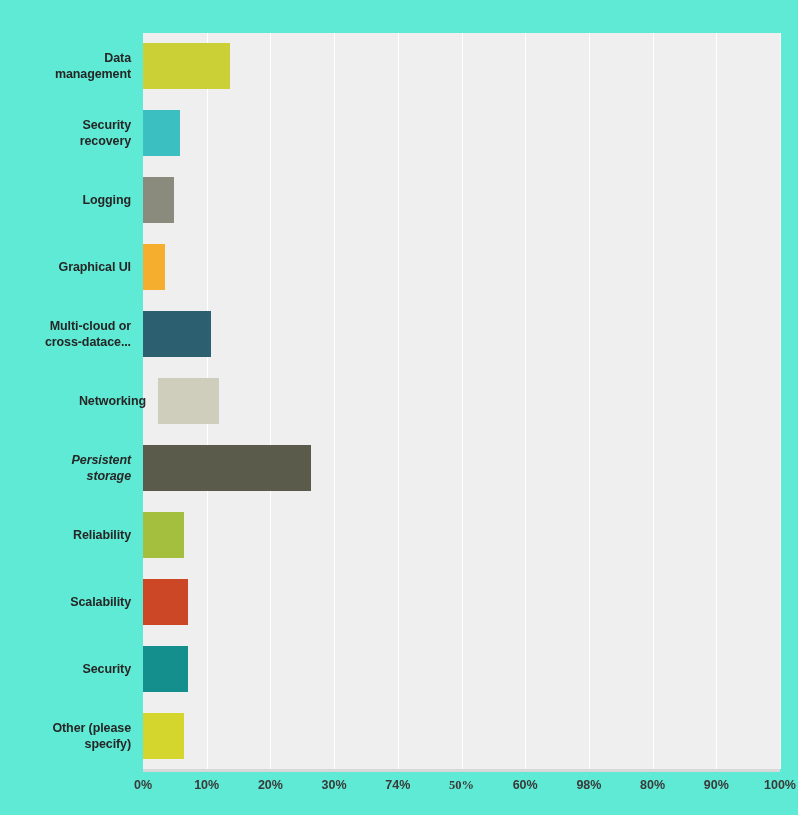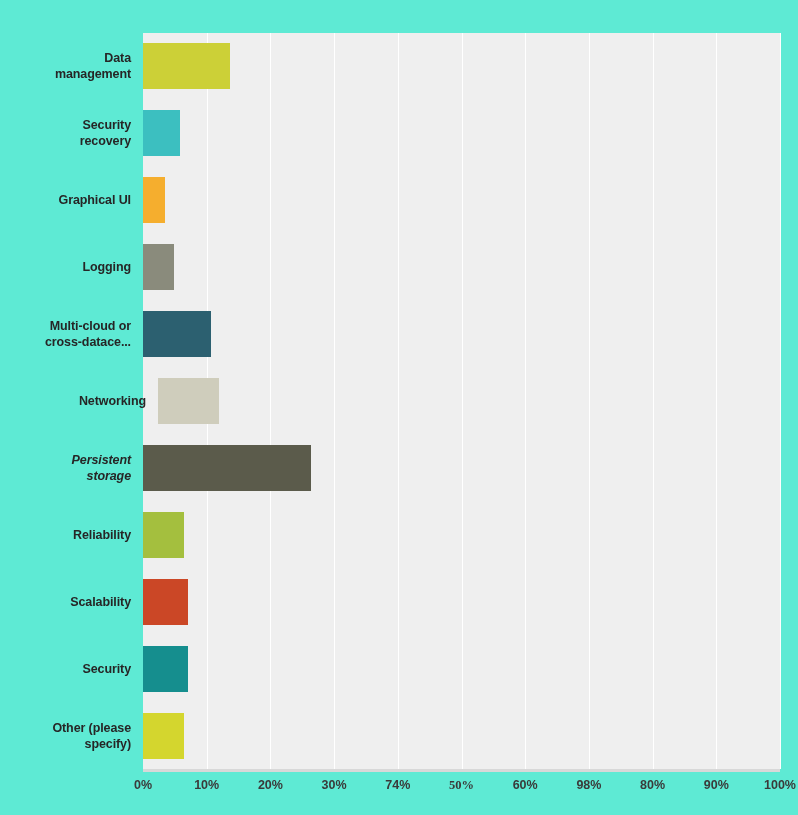--- a/index.html
+++ b/index.html
@@ -142,32 +142,32 @@
         <div class="cat-label">
           <div>Security</div>
           <div>recovery</div>
         </div>
         <div class="bar-track">
           <div class="bar" title="Disaster recovery: 5.8%" style="width: 36.946px; background: rgb(60, 191, 192);"></div>
         </div>
       </div>
       <div class="row" style="height: 66.9091px;">
         <div class="cat-label">
+          <div>Logging</div>
+        </div>
+        <div class="bar-track">
+          <div class="bar" title="Logging: 4.8%" style="width: 30.576px; background: rgb(138, 139, 124);"></div>
+        </div>
+      </div>
+      <div class="row" style="height: 66.9091px;">
+        <div class="cat-label">
           <div>Graphical UI</div>
         </div>
         <div class="bar-track">
           <div class="bar" title="Graphical UI: 3.4%" style="width: 21.658px; background: rgb(245, 174, 46);"></div>
-        </div>
-      </div>
-      <div class="row" style="height: 66.9091px;">
-        <div class="cat-label">
-          <div>Logging</div>
-        </div>
-        <div class="bar-track">
-          <div class="bar" title="Logging: 4.8%" style="width: 30.576px; background: rgb(138, 139, 124);"></div>
         </div>
       </div>
       <div class="row" style="height: 66.9091px;">
         <div class="cat-label">
           <div>Multi-cloud or</div>
           <div>cross-datace...</div>
         </div>
         <div class="bar-track">
           <div class="bar" title="Multi-cloud or cross-datace...: 10.6%" style="width: 67.522px; background: rgb(44, 96, 112);"></div>
         </div>

